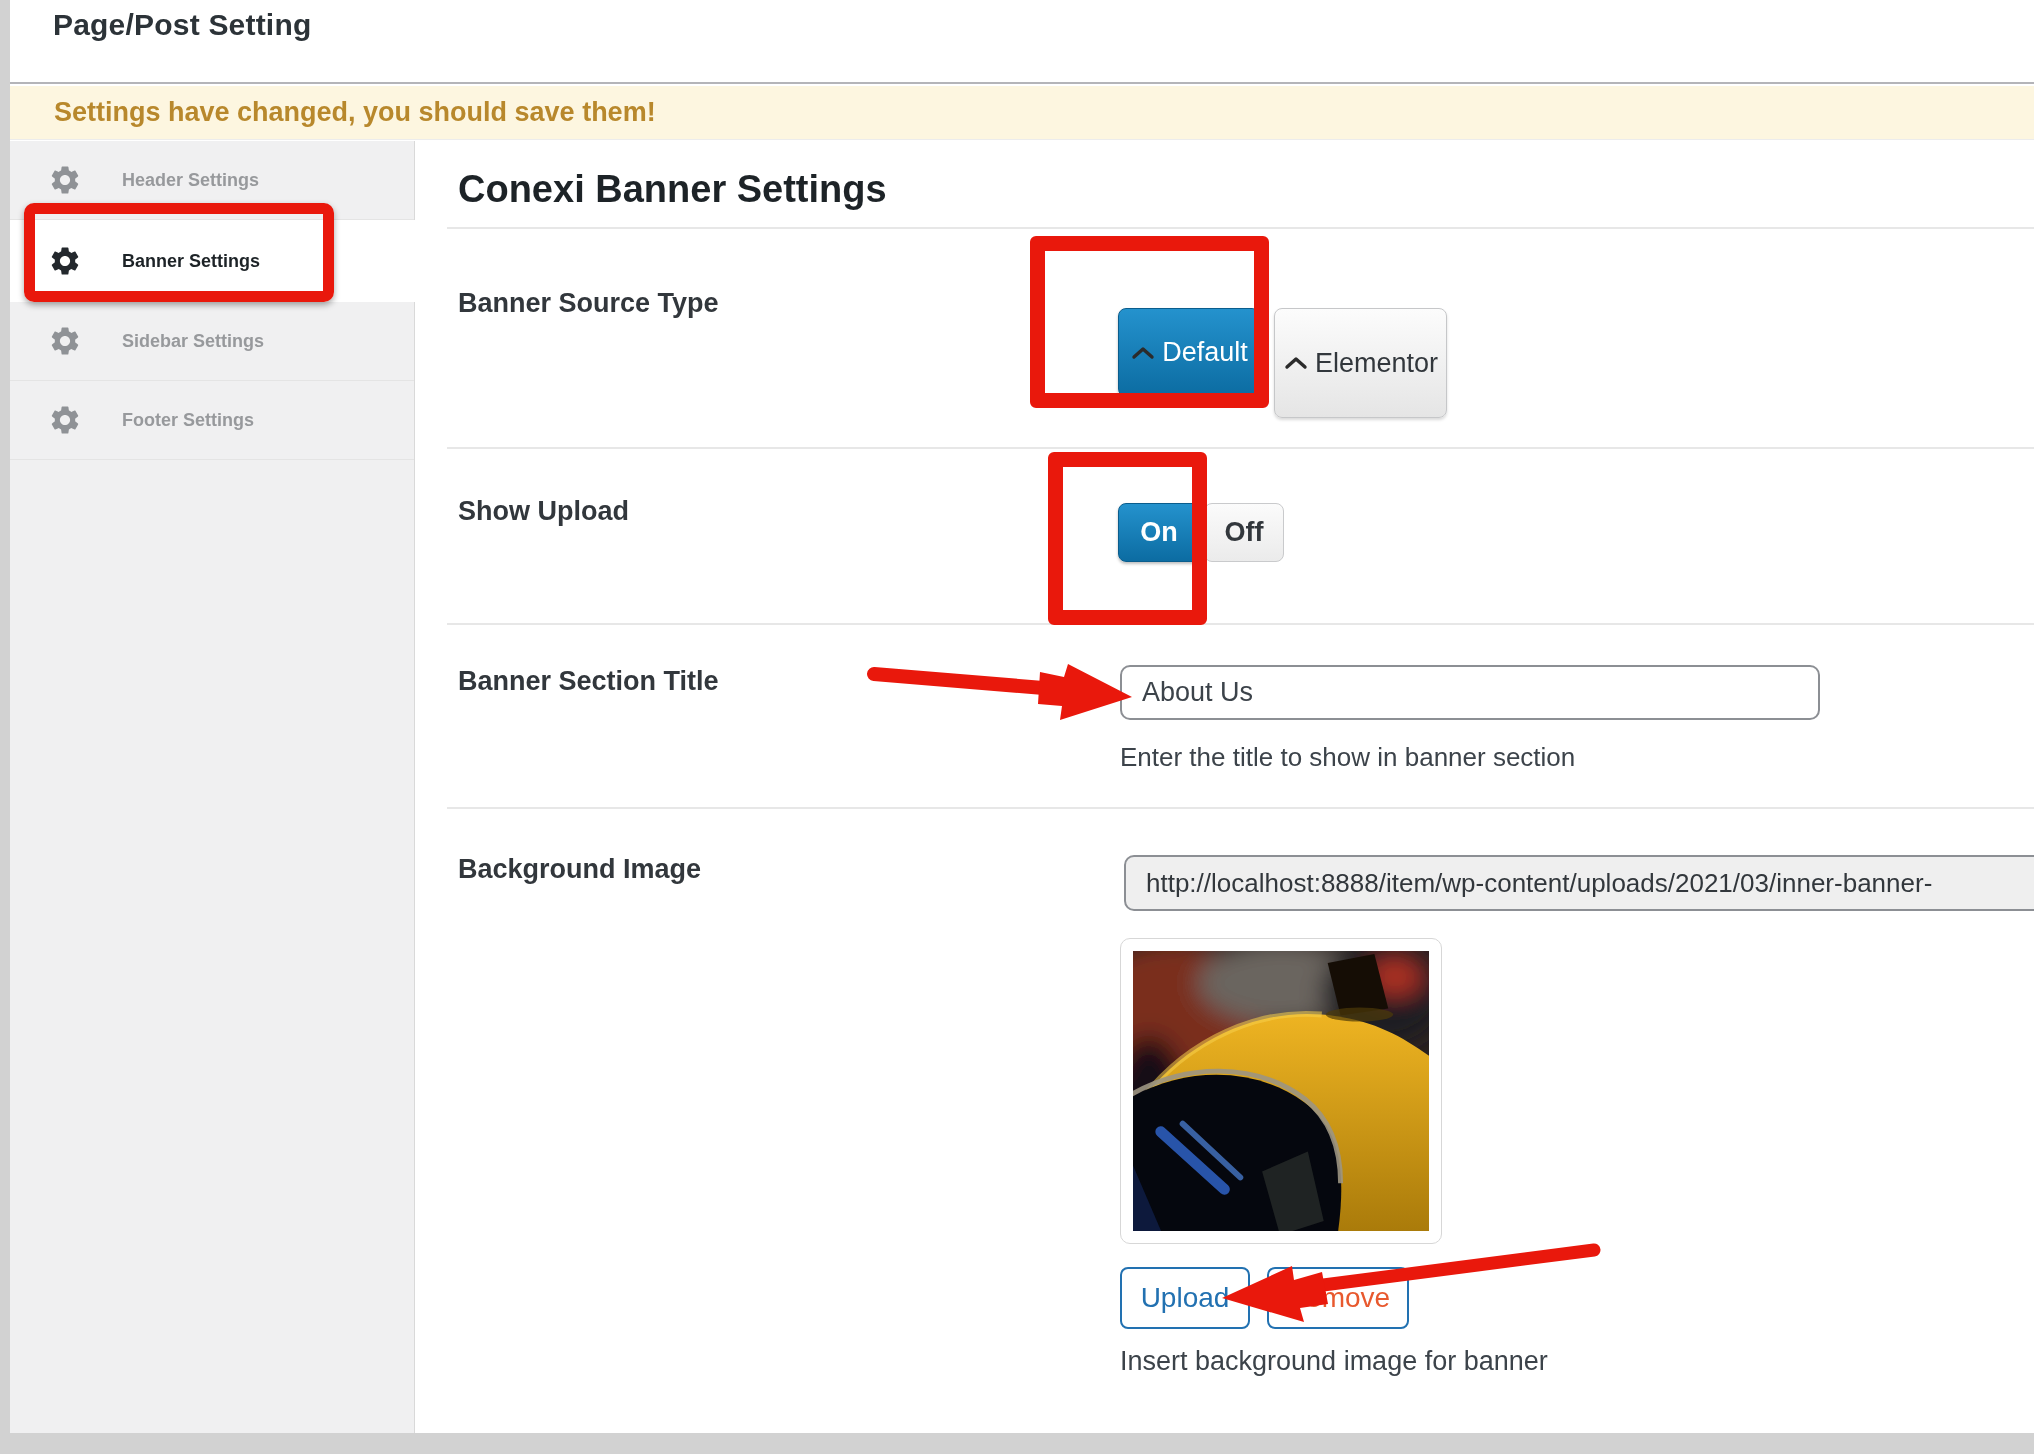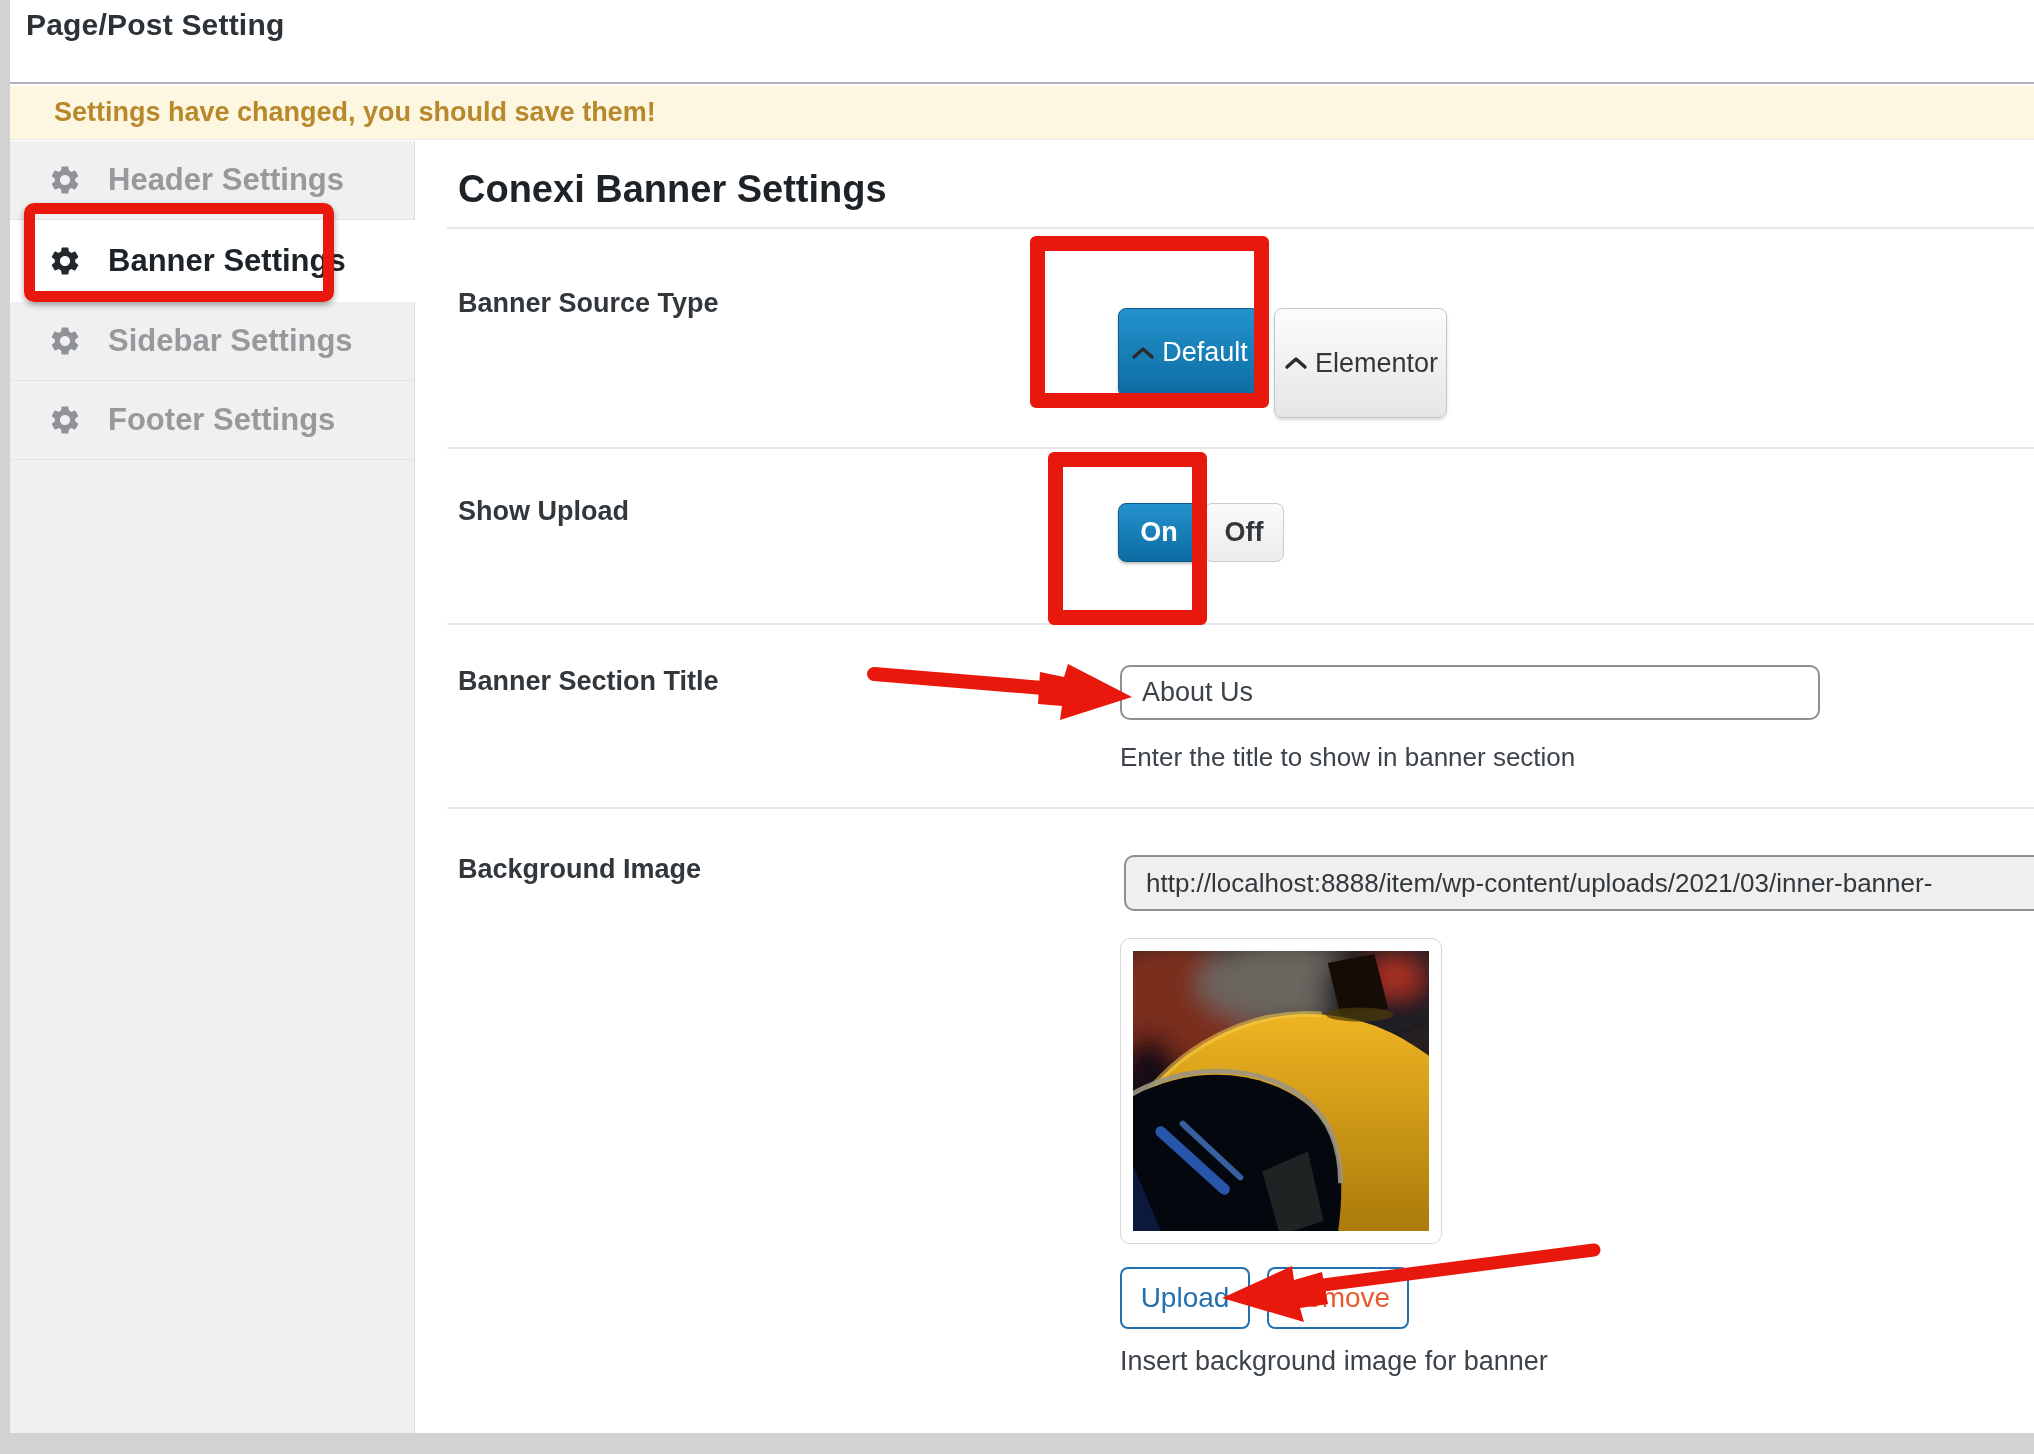--- a/index.html
+++ b/index.html
@@ -2,32 +2,32 @@
 <html><head>
 <meta charset="utf-8">
 <style>
   html,body{margin:0;padding:0;}
   body{background:#bfbfbf;font-family:"Liberation Sans",sans-serif;}
   .screen{position:relative;width:2034px;height:1454px;overflow:hidden;background:#d2d2d2;}
   .app{position:absolute;left:10px;top:0;width:2024px;height:1433px;background:#ffffff;}
 
   
   .titlebar{position:absolute;left:10px;top:0;width:2024px;height:84px;background:#ffffff;border-bottom:2px solid #b4b4b8;box-sizing:border-box;}
-  .titlebar h1{margin:0;padding:8px 0 0 16px;font-size:30px;font-weight:bold;color:#2c3338;letter-spacing:.2px;}
+  .titlebar h1{margin:0;padding:8px 0 0 43px;font-size:30px;font-weight:bold;color:#2c3338;letter-spacing:.2px;}
 
   
   .notice{position:absolute;left:10px;top:86px;width:2024px;height:54px;background:#fdf6e0;border-bottom:1px solid #ececec;box-sizing:border-box;display:flex;align-items:center;}
   .notice span{padding-left:44px;font-size:27px;font-weight:bold;color:#b8882c;}
 
   
   .sidebar{position:absolute;left:10px;top:141px;width:405px;height:1292px;background:#f0f0f1;border-right:1px solid #d9d9d9;box-sizing:border-box;}
   .side-item{position:relative;height:78px;display:flex;align-items:center;border-bottom:1px solid #e4e4e4;cursor:pointer;}
   .side-item .gear{width:34px;height:34px;margin-left:38px;flex:0 0 auto;}
   .side-item .gear path{fill:#8f9296;}
-  .side-item .lbl{margin-left:26px;font-size:31px;font-weight:600;color:#97999c;}
+  .side-item .lbl{margin-left:40px;font-size:18px;font-weight:600;color:#97999c;}
   .side-item.active{background:#ffffff;width:406px;border-bottom:none;height:82px;}
   .side-item.active .lbl{color:#1d2327;font-weight:bold;}
   .side-item.active .gear path{fill:#23282d;}
 
   
   .heading{position:absolute;left:458px;top:168px;font-size:38px;font-weight:bold;color:#1d2327;margin:0;}
   .hr{position:absolute;left:447px;right:0;height:0;border-top:2px solid #e7e7e7;}
   .hr1{top:227px;} .hr2{top:447px;} .hr3{top:623px;} .hr4{top:807px;}
   .row-label{position:absolute;left:458px;font-size:27px;font-weight:600;color:#32373c;}
 

